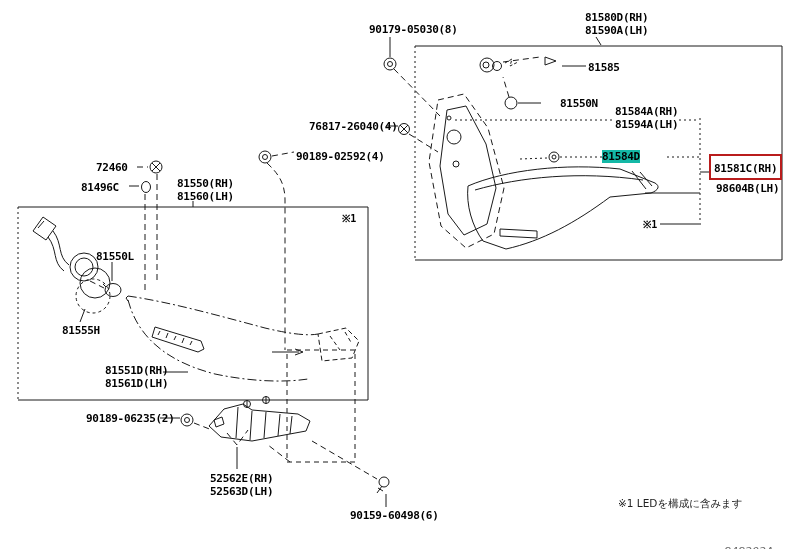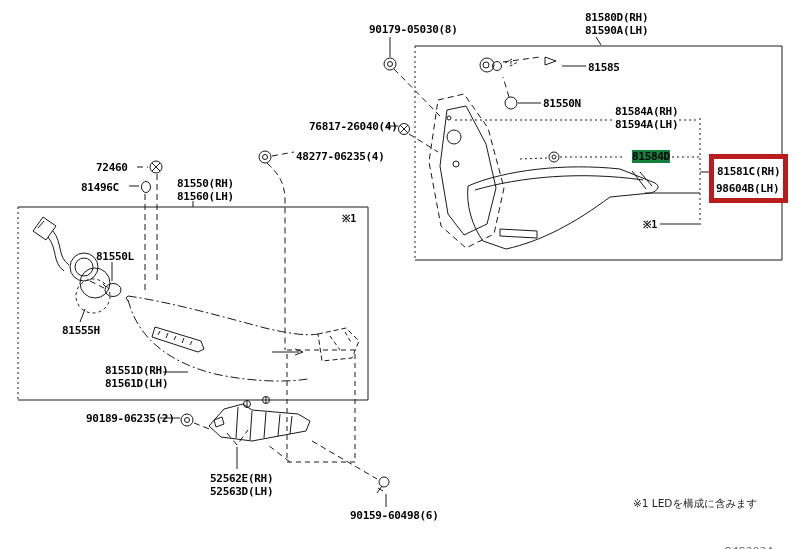--- a/index.html
+++ b/index.html
@@ -9,31 +9,30 @@
     overflow:hidden;
   }
   #lineart{position:absolute;left:0;top:0;}
   .label{
     position:absolute;white-space:nowrap;color:#000;
     font:bold 11px "DejaVu Sans Mono","Liberation Mono",monospace;
     letter-spacing:-0.3px;line-height:13px;
   }
   .label .l2{display:block;}
   .hlbox{
-    position:absolute;border:5px solid #b91c1c;background:#fff;
-    padding:1px 3px 19px 3px;
+    position:absolute;border:2px solid #b91c1c;background:#fff;
+    padding:1px 3px 2px 3px;
   }
   .refmark{
     position:absolute;color:#000;
     font:bold 10px "DejaVu Sans Mono","Liberation Mono",monospace;
   }
   .footnote{
     position:absolute;color:#222;
     font:10.5px "DejaVu Sans","Liberation Sans",sans-serif;
-    margin-left:15px;
   }
   .figcode{
     position:absolute;color:#666;font-style:italic;
     font:italic 11px "DejaVu Sans","Liberation Sans",sans-serif;
     margin-top:21px;
   }
 </style>
 </head>
 <body>
 
@@ -196,41 +195,41 @@
 
   <div class="label" style="left:369px;top:23px">90179-05030(8)</div>
 
   <div class="label" style="left:585px;top:11px">
     <span>81580D(RH)</span>
     <span class="l2">81590A(LH)</span>
   </div>
 
   <div class="label" style="left:588px;top:61px">81585</div>
 
-  <div class="label" style="left:543px;top:97px">81550N</div>
+  <div class="label" style="left:560px;top:97px">81550N</div>
 
   <div class="label" style="left:309px;top:120px">76817-26040(4)</div>
 
-  <div class="label" style="left:296px;top:150px">48277-06235(4)</div>
+  <div class="label" style="left:296px;top:150px">90189-02592(4)</div>
 
   <div class="label" style="left:96px;top:161px">72460</div>
 
   <div class="label" style="left:81px;top:181px">81496C</div>
 
   <div class="label" style="left:177px;top:177px">
     <span>81550(RH)</span>
     <span class="l2">81560(LH)</span>
   </div>
 
   <div class="label" style="left:615px;top:105px">
     <span>81584A(RH)</span>
     <span class="l2">81594A(LH)</span>
   </div>
 
-  <div class="label" style="left:632px;top:150px;background:#15803d">81584D</div>
+  <div class="label" style="left:602px;top:150px;background:#14b8a6">81584D</div>
 
   <div class="hlbox" style="left:709px;top:154px">
     <span class="label" style="position:static">81581C(RH)</span>
   </div>
 
   <div class="label" style="left:716px;top:182px">98604B(LH)</div>
 
   <div class="refmark" style="left:342px;top:211px">※1</div>
 
   <div class="refmark" style="left:643px;top:217px">※1</div>

